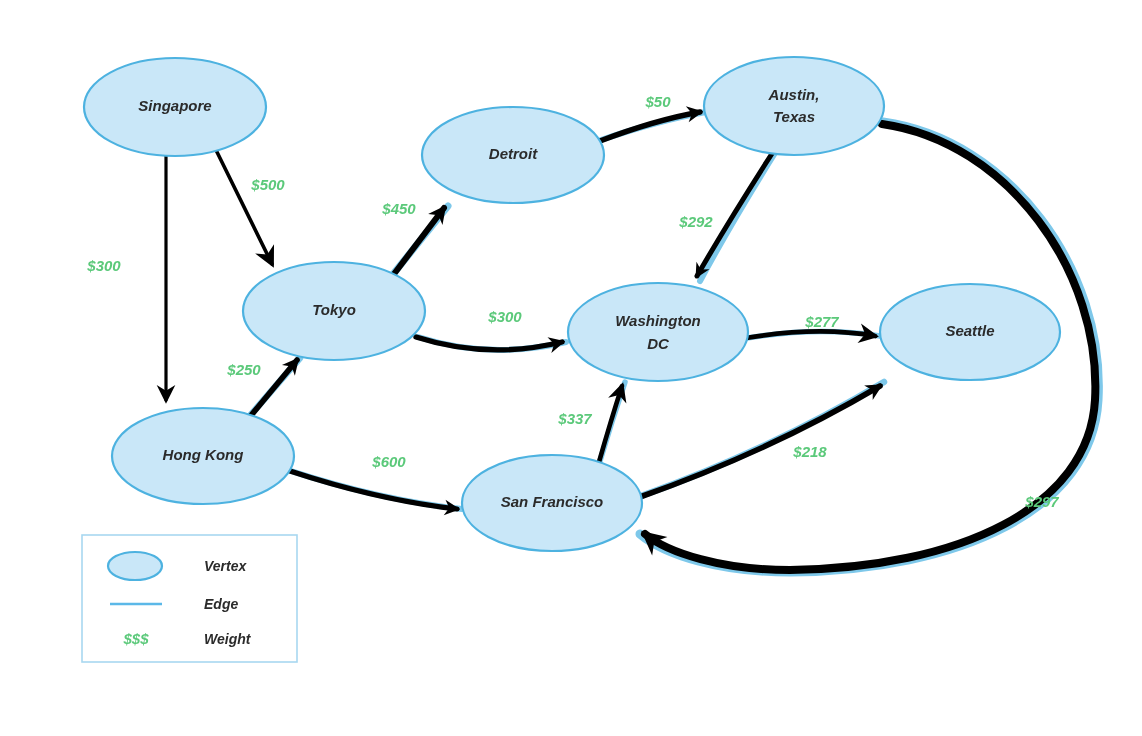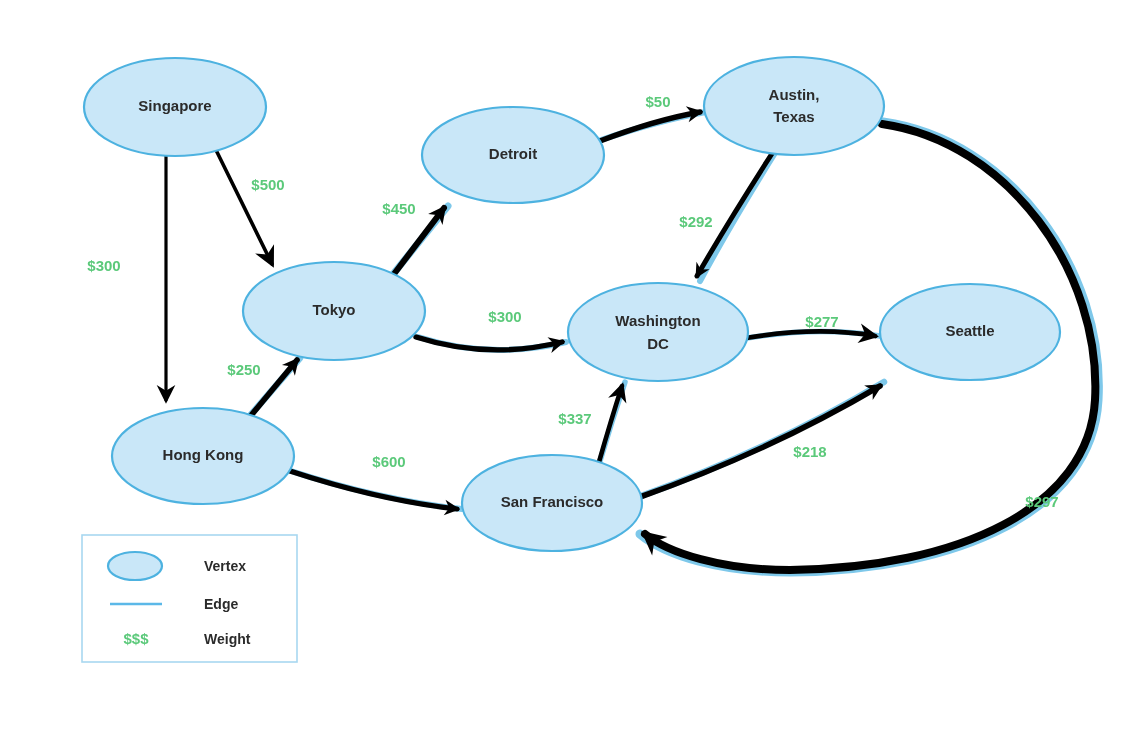--- a/index.html
+++ b/index.html
@@ -9,20 +9,21 @@
   }
   body {
     font-family: "Liberation Sans", sans-serif;
   }
   #canvas-wrap {
     position: relative;
     width: 1142px;
     height: 736px;
     background: #ffffff;
     overflow: hidden;
+    font-style: italic;
   }
   svg#graph {
     position: absolute;
     left: 0;
     top: 0;
     width: 1142px;
     height: 736px;
     display: block;
   }
   .node-ellipse {

